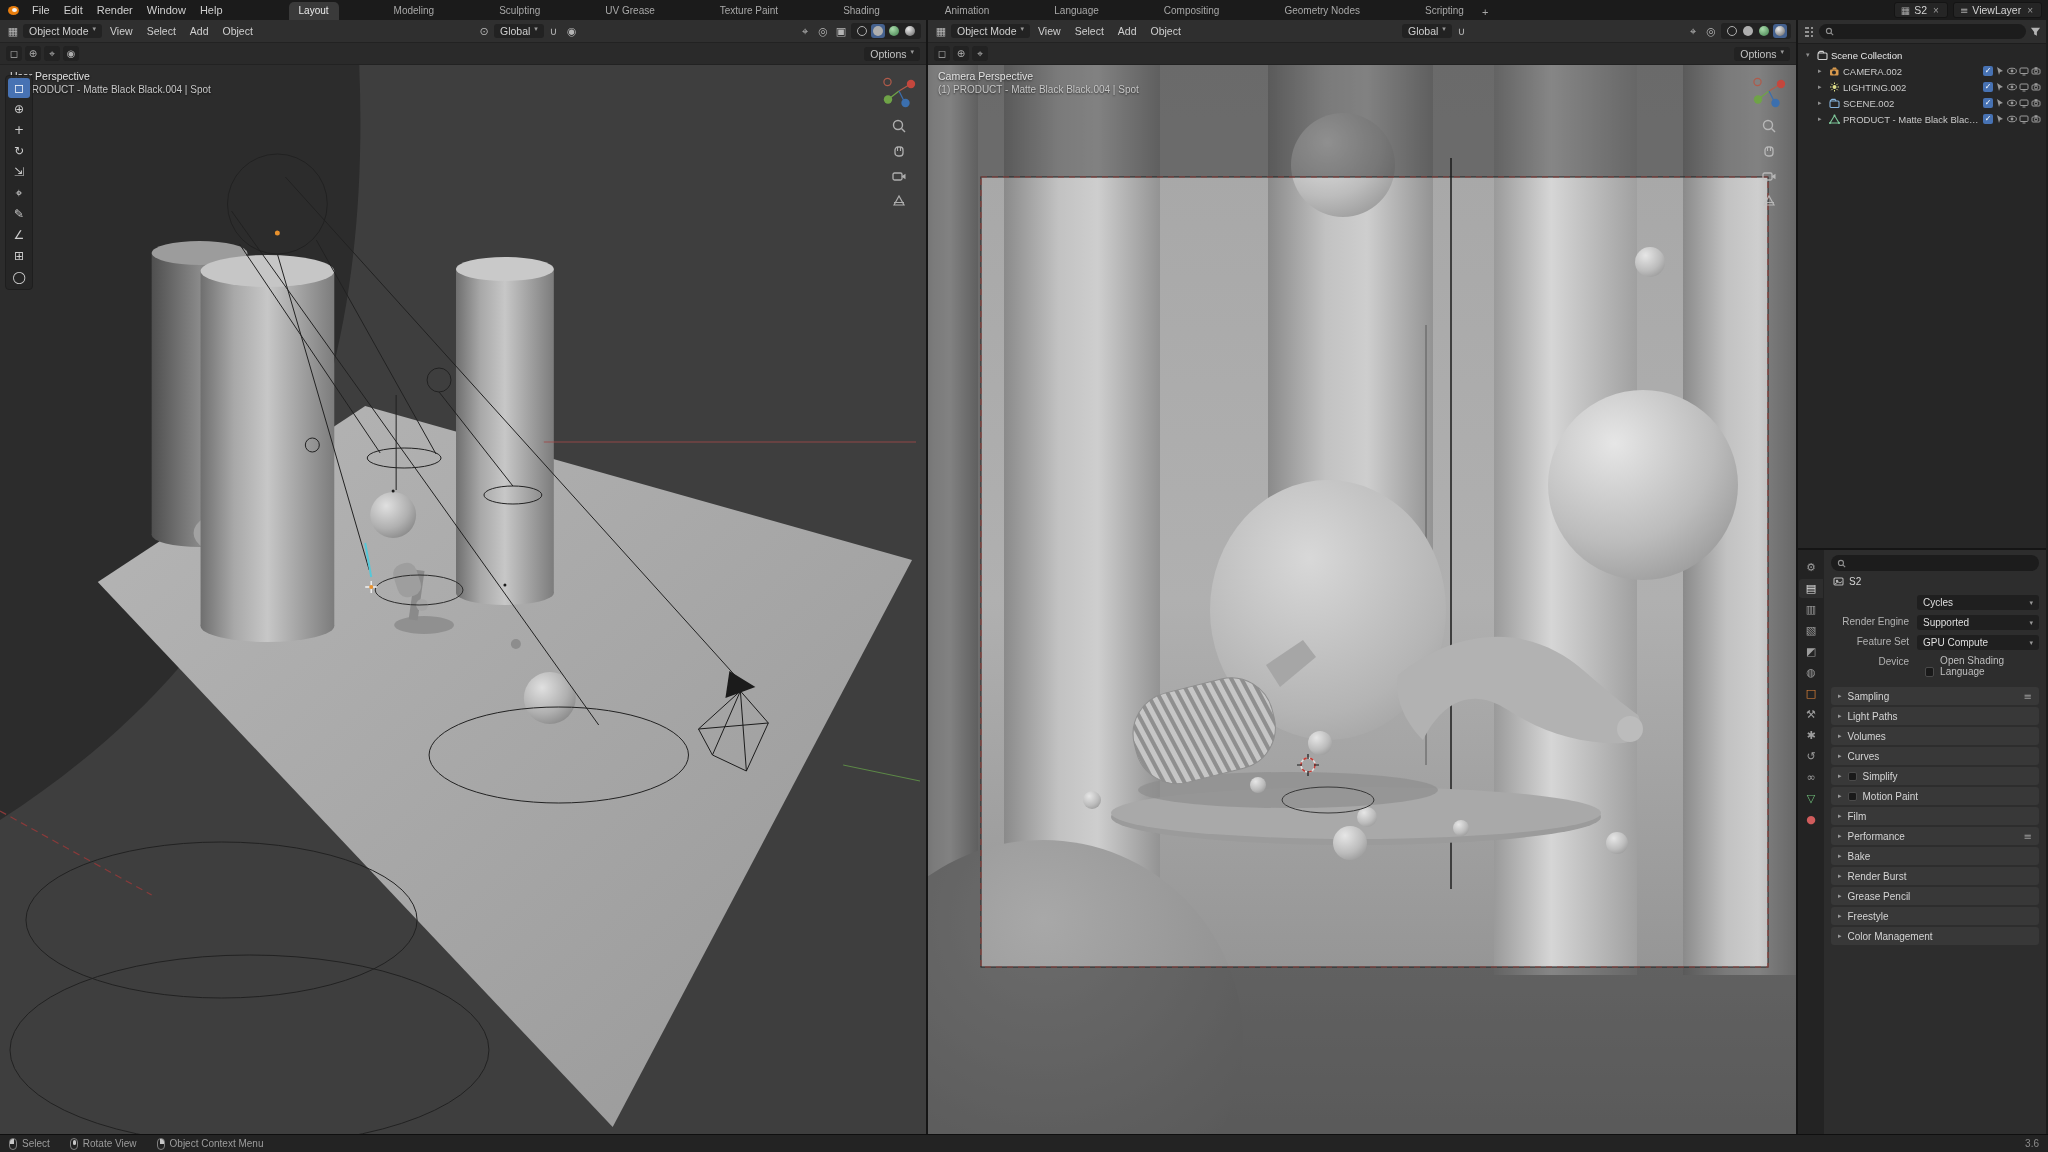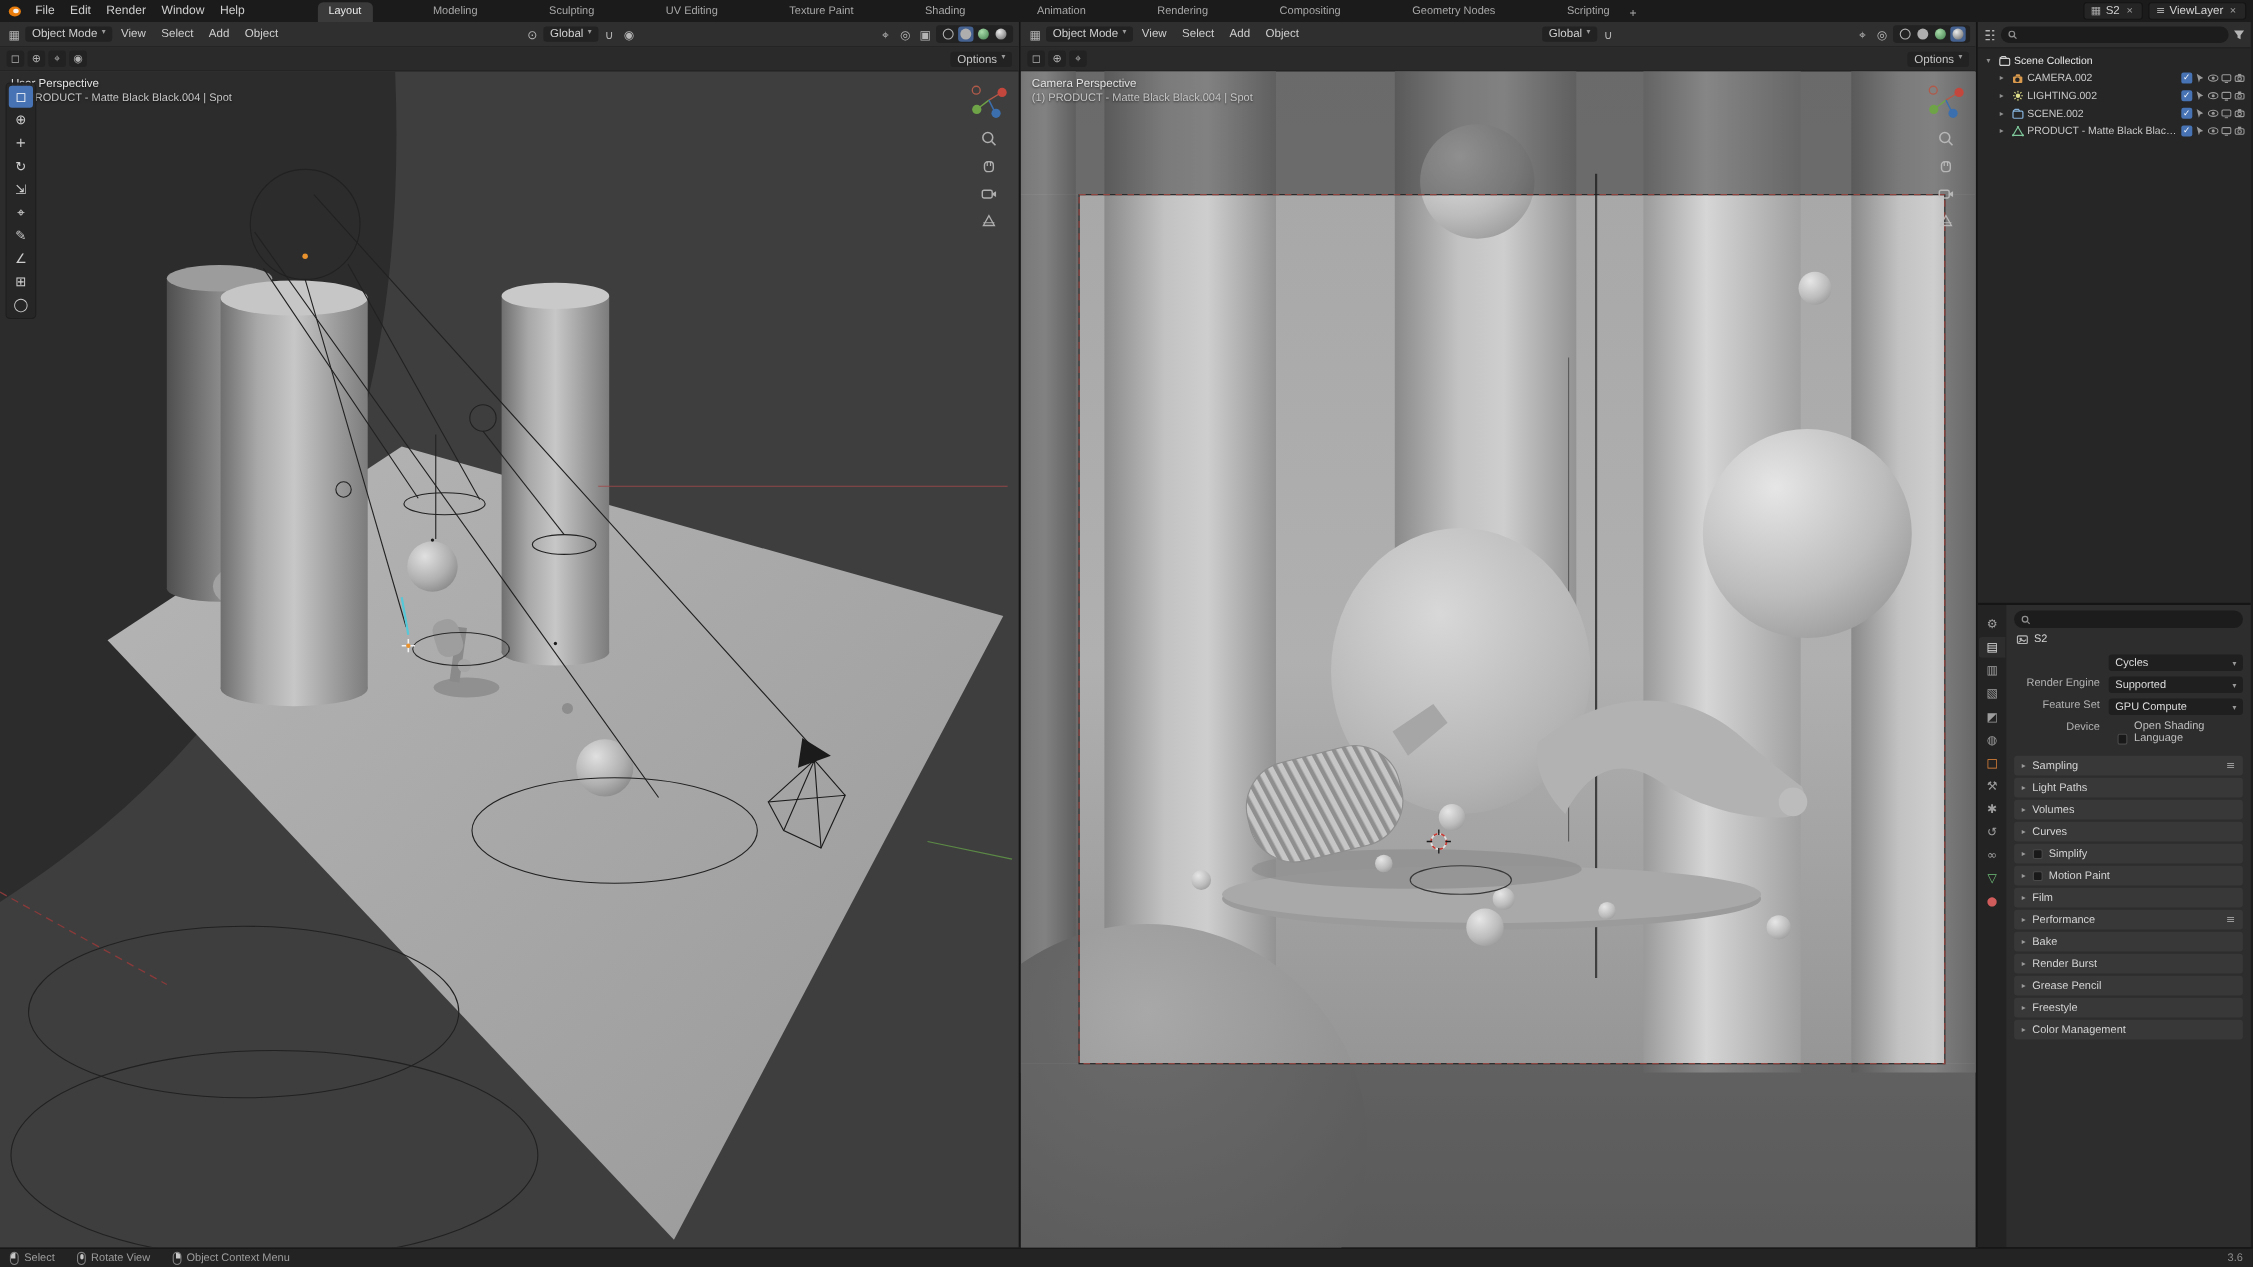--- a/index.html
+++ b/index.html
@@ -115,25 +115,25 @@
       </span>
     <span class="tb-menu">File</span>
     <span class="tb-menu">Edit</span>
     <span class="tb-menu">Render</span>
     <span class="tb-menu">Window</span>
     <span class="tb-menu">Help</span>
     <div class="ws-tabs">
       <span class="ws-tab active">Layout</span>
       <span class="ws-tab">Modeling</span>
       <span class="ws-tab">Sculpting</span>
-      <span class="ws-tab">UV Editing</span>
+      <span class="ws-tab">UV Grease</span>
       <span class="ws-tab">Texture Paint</span>
       <span class="ws-tab">Shading</span>
       <span class="ws-tab">Animation</span>
-      <span class="ws-tab">Rendering</span>
+      <span class="ws-tab">Language</span>
       <span class="ws-tab">Compositing</span>
       <span class="ws-tab">Geometry Nodes</span>
       <span class="ws-tab">Scripting</span>
       <span class="ws-add">+</span>
     </div>
     <div class="tb-right">
       <span class="tb-chip">
         <span class="ci">▦</span>
         <span>S2</span>
         <span class="tb-x">×</span>

